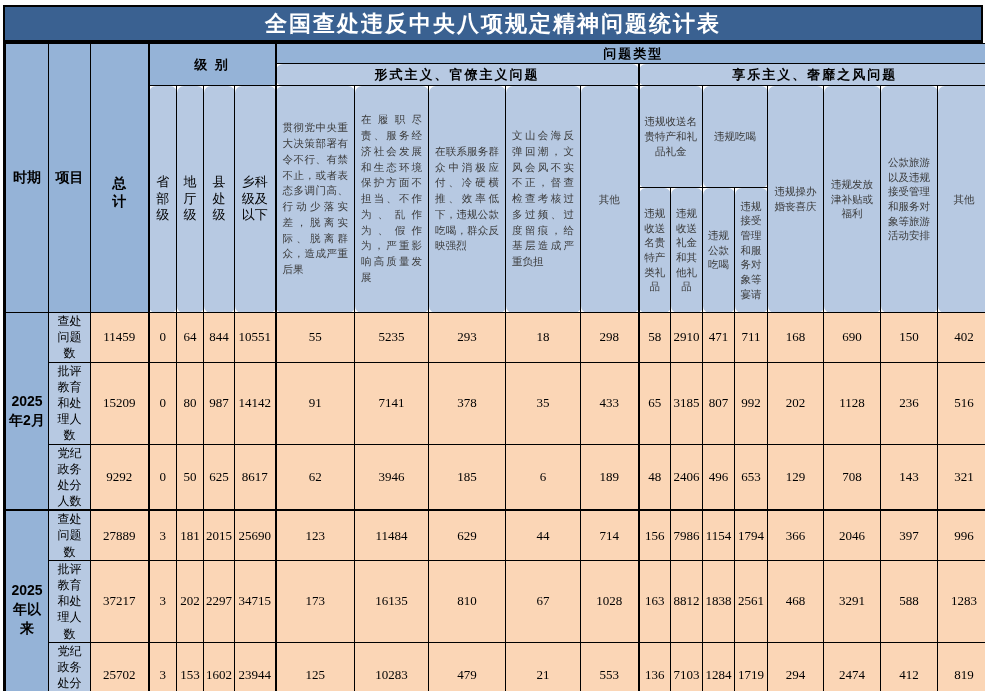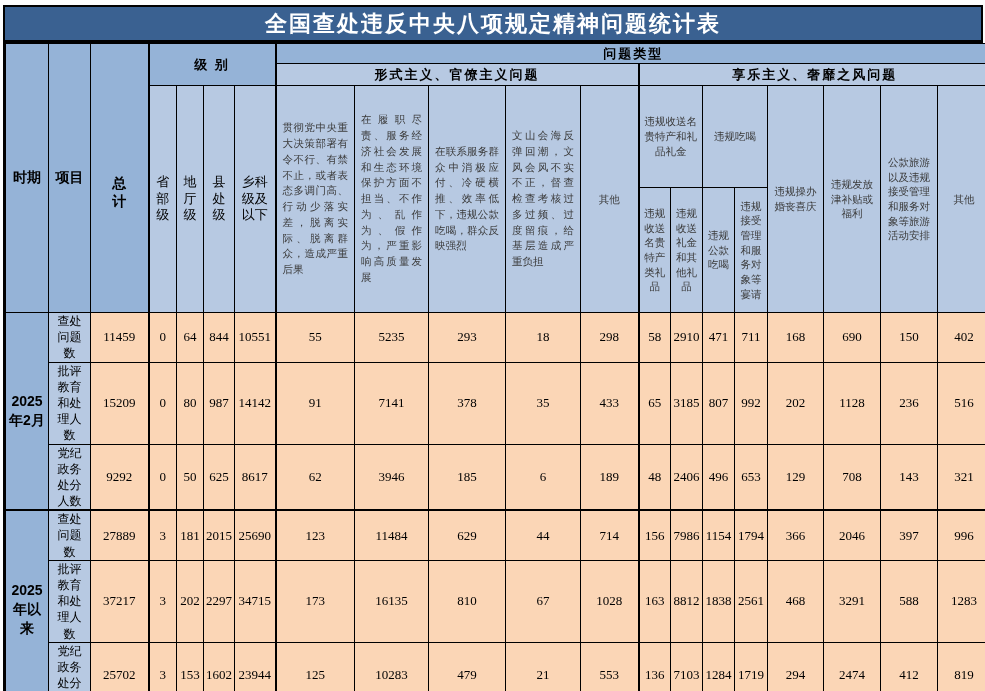--- a/index.html
+++ b/index.html
@@ -17,21 +17,21 @@
   }
   .sheet{margin:5px 2px 0 3px;border:2px solid var(--bd);background:#fff;}
   .title-bar{
     height:36px;background:var(--titlebg);border-bottom:3px solid var(--bd);
     display:flex;align-items:center;justify-content:center;
     color:#fff;font-size:22px;font-weight:700;letter-spacing:2px;
   }
   table{border-collapse:collapse;table-layout:fixed;width:100%;}
   td{border:1px solid var(--bd);text-align:center;vertical-align:middle;padding:0;overflow:hidden;}
   .t-med{background:var(--med);}
-  .t-light{background:var(--light);}
+  .t-light{background:var(--light);border-radius:7px;}
   .big{font-size:14px;font-weight:700;}
   .grp{font-size:13px;font-weight:700;letter-spacing:2px;}
   .lvl{font-size:13px;font-weight:400;line-height:1.3;padding:0 3px;}
   .desc{
     font-size:10.5px;font-weight:400;color:#3b3b3b;
     text-align:justify;text-justify:inter-character;
     padding:5px 6px;line-height:1.5;
   }
   .subh{font-size:10.5px;font-weight:400;color:#3b3b3b;padding:2px 3px;line-height:1.4;margin-left:44px;}
   .num{background:var(--peach);font-family:"Liberation Serif","DejaVu Serif",serif;font-size:13px;}

